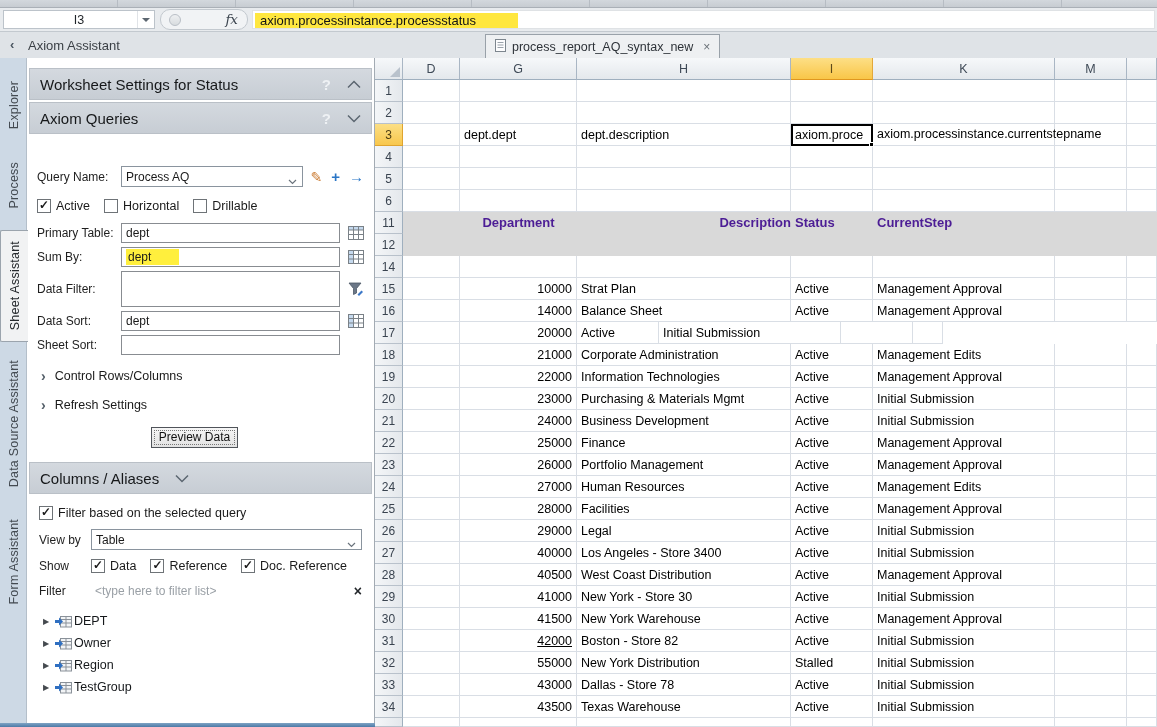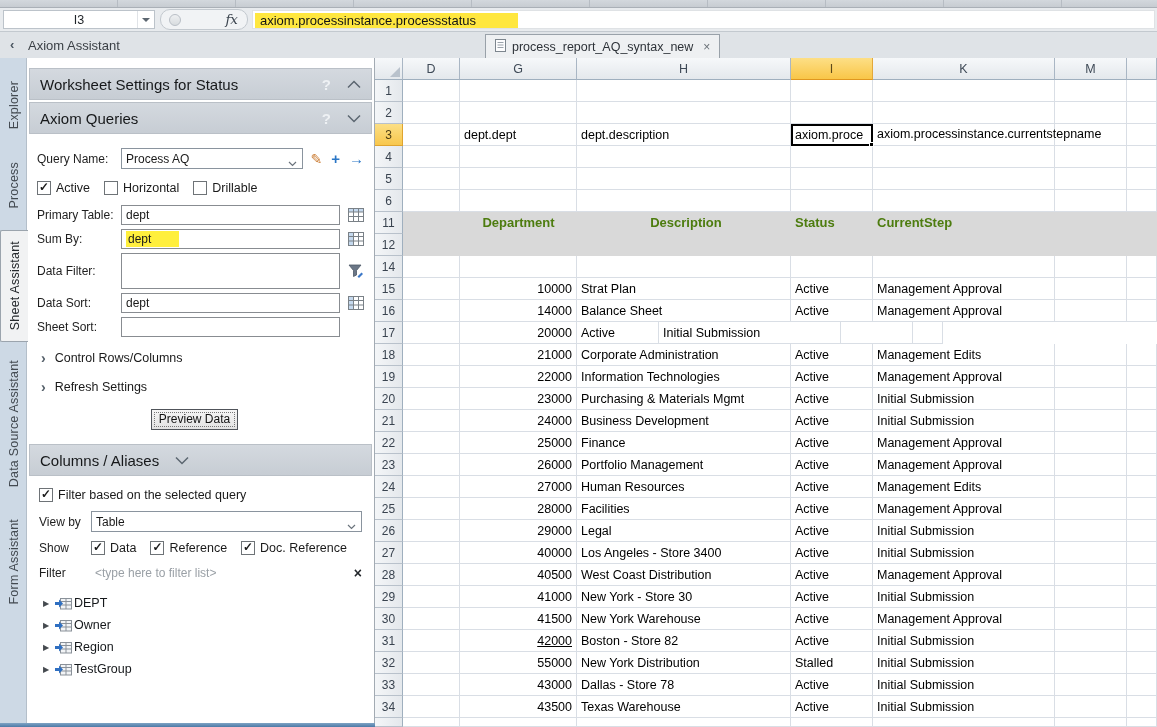--- a/index.html
+++ b/index.html
@@ -55,21 +55,21 @@
     margin:0 2px; height:32px; background:linear-gradient(#d4d9df,#c7cdd4);
     border:1px solid #bac0c7; display:flex; align-items:center; padding:0 10px;
     font-size:15px; color:#16181a; cursor:pointer;
   }
   .sec-head.first { margin-top:10px; }
   .sec-head.gap { margin-top:14px; }
   .sec-head + .sec-head { margin-top:2px; }
   .sec-help { margin-left:auto; color:#eef1f4; font-size:15px; font-weight:bold; cursor:pointer; }
   .sec-chev { margin-left:16px; display:flex; align-items:center; }
   .frow { display:flex; align-items:center; margin:4px 10px 0 10px; }
-  .frow.qrow { margin-top:14px; }
+  .frow.qrow { margin-top:32px; }
   .frow.cbrow { margin-top:12px; margin-bottom:10px; }
   .flabel { width:84px; font-size:12px; color:#1e1e1e; flex:none; }
   .dropdown {
     flex:1; height:21px; background:#fff; border:1px solid #8a949e; display:flex; align-items:center;
     padding:0 4px; font-size:12px; color:#1a1a1a; position:relative; cursor:pointer;
   }
   .dd-chev { position:absolute; right:5px; top:7px; }
   .tinput {
     flex:1; height:20px; background:#fff; border:1px solid #888c91; display:flex; align-items:center;
     padding:0 4px; font-size:12px; color:#1a1a1a; overflow:hidden;
@@ -128,21 +128,21 @@
     font-size:12.5px; color:#000; display:flex; align-items:center;
     padding:0 4px; overflow:hidden; white-space:nowrap; background:transparent; cursor:cell;
   }
   .cell.num { justify-content:flex-end; }
   .cell.sel { border:2px solid #000; padding:0 2px; position:relative; overflow:visible; z-index:5; background:#fff; }
   .cell.sel .clip { display:block; width:100%; overflow:hidden; white-space:nowrap; }
   .fh { position:absolute; right:-3px; bottom:-3px; width:5px; height:5px; background:#000; border:1px solid #fff; }
   .cell.kflow { position:relative; overflow:visible; z-index:3; padding:0; }
   .cell.kflow .flow { position:absolute; left:4px; top:0; line-height:21px; white-space:nowrap;text-align:center; }
   .bandfill { flex:1; background:#d9d9d9; border-bottom:1px solid #d9d9d9; position:relative; }
-  .bandlabel { position:absolute; top:0; height:22px; line-height:22px; font-weight:bold; font-size:13px; color:#4d7c0f; }
+  .bandlabel { position:absolute; top:0; height:22px; line-height:22px; font-weight:bold; font-size:13px; color:#4c1d95; }
   
   .bottom-edge { position:absolute; left:0; bottom:0; width:375px; height:4px; background:linear-gradient(#7fa3c4,#4c7aa7); }
 </style>
 </head>
 <body>
 
 <div id="root">
 
   <div class="ribbon-edge"></div>
 
@@ -523,21 +523,21 @@
         <div class="cell" style="width: 214px;"></div>
         <div class="cell" style="width: 82px;"></div>
         <div class="cell" style="width: 182px;"></div>
         <div class="cell" style="width: 72px;"></div>
         <div class="cell" style="width: 30px;"></div>
       </div>
       <div class="srow">
         <div class="rh">11</div>
         <div class="bandfill">
           <span class="bandlabel" style="left: 57px; width: 117px; text-align: center;">Department</span>
-          <span class="bandlabel" style="left: 178px; width: 210px; text-align: center;">Description</span>
+          <span class="bandlabel" style="left: 178px; width: 210px; text-align: right;">Description</span>
           <span class="bandlabel" style="left: 392px; width: 100px; text-align: left;">Status</span>
           <span class="bandlabel" style="left: 474px; width: 240px; text-align: left;">CurrentStep</span>
         </div>
       </div>
       <div class="srow">
         <div class="rh">12</div>
         <div class="bandfill"></div>
       </div>
       <div class="srow">
         <div class="rh">14</div>

